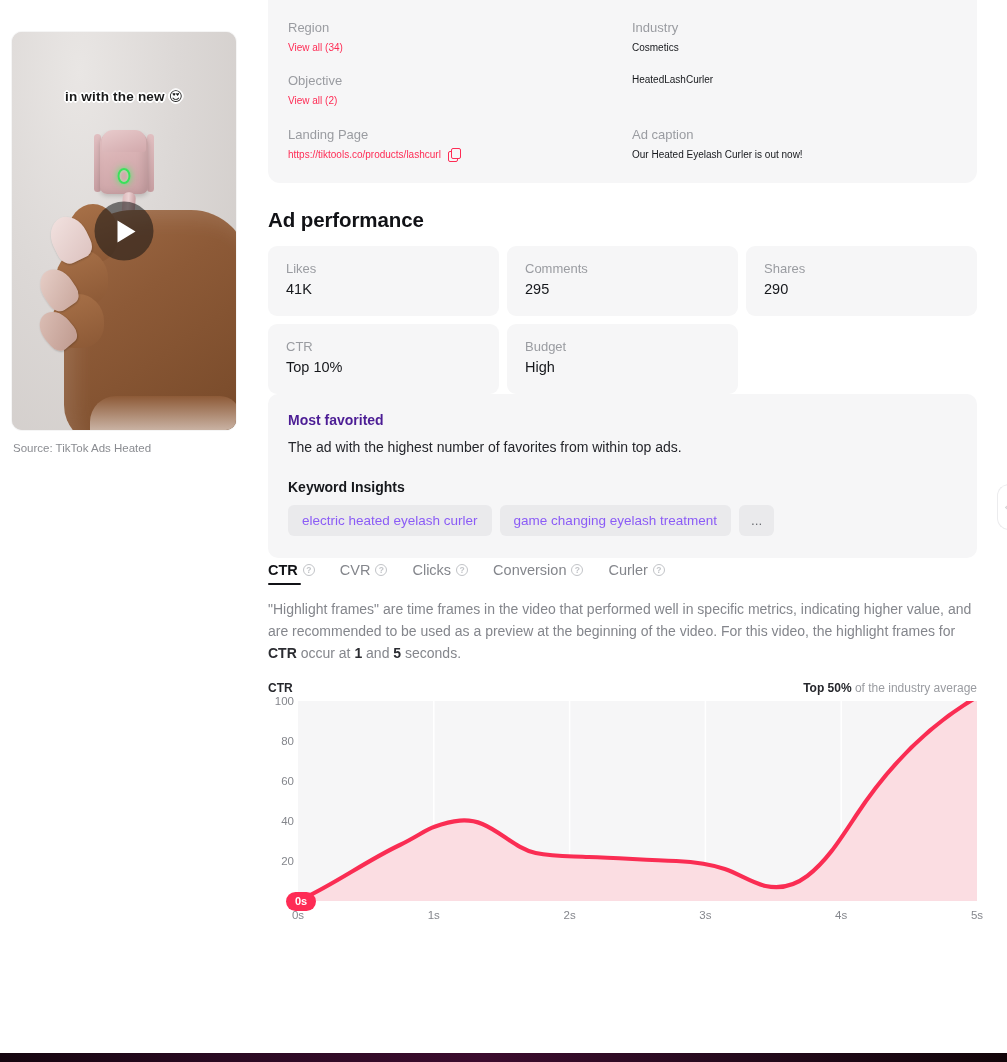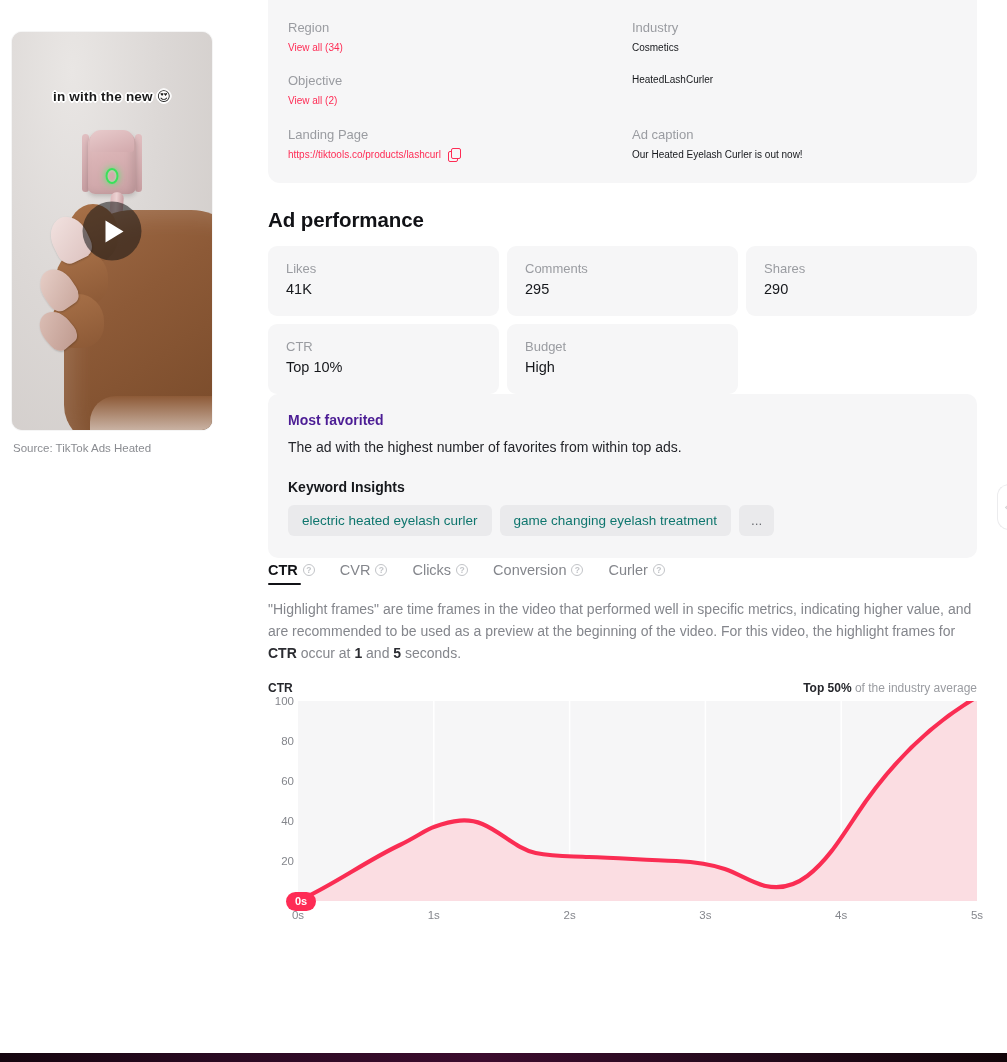--- a/index.html
+++ b/index.html
@@ -19,21 +19,21 @@
   }
 
   
   .left-col {
     width: 268px;
     flex: 0 0 268px;
     padding: 32px 0 0 12px;
   }
   .video-card {
     position: relative;
-    width: 200px; height: 398px;
+    width: 224px; height: 398px;
     border-radius: 10px;
     overflow: hidden;
     background: #d9d6d4;
     box-shadow: 0 0 0 1px rgba(0,0,0,.04);
   }
   .video-bg {
     position: absolute; inset: 0;
     background:
       radial-gradient(ellipse at 30% 10%, #e9e6e4 0%, #dcd8d6 45%, #cfcac7 100%);
   }
@@ -224,21 +224,21 @@
     font-size: 14px; font-weight: 700; color: #4c1d95; margin-bottom: 9px;
   }
   .cc-body { font-size: 14px; color: #25262b; line-height: 1.45; }
   .cc-head2 { font-size: 14px; font-weight: 700; color: #16181c; margin: 22px 0 10px 0; }
   .kw-row { display: flex; gap: 8px; flex-wrap: wrap; }
   .kw-chip {
     background: #eaeaec;
     border-radius: 6px;
     padding: 8px 14px;
     font-size: 13.5px;
-    color: #0f766e;
+    color: #8b5cf6;
     cursor: pointer;
   }
   .kw-chip.more { padding: 8px 12px; color: #6c6e73; }
 
   
   .tabs { display: flex; align-items: flex-end; gap: 25px; margin: 4px 0 0 0; }
   .tab {
     position: relative;
     display: flex; align-items: center; gap: 5px;
     padding-bottom: 7px;

